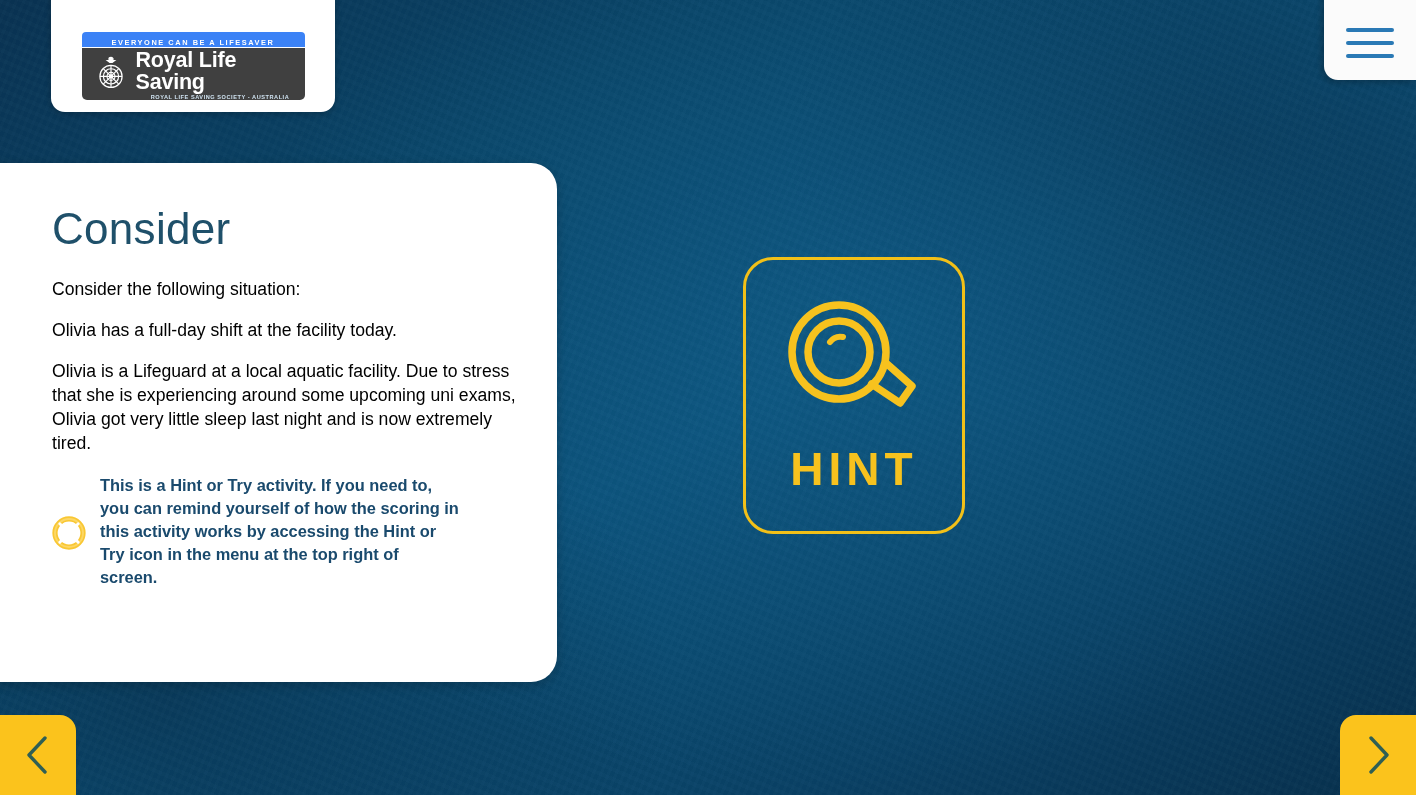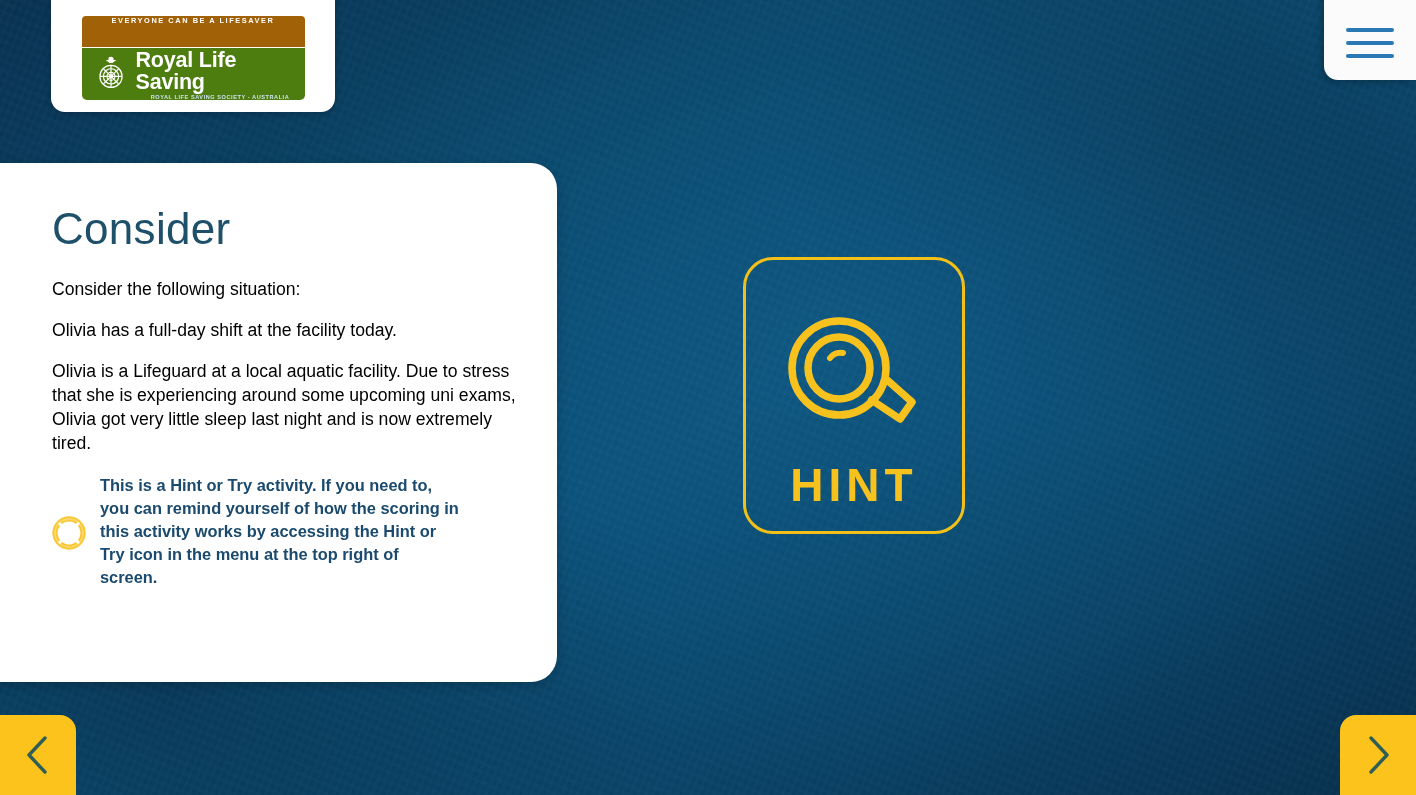--- a/index.html
+++ b/index.html
@@ -35,31 +35,31 @@
     position:absolute; left:51px; top:-20px;
     width:284px; height:132px;
     background:#ffffff;
     border-radius:0 0 14px 14px;
     box-shadow:0 2px 7px rgba(0,0,0,.22);
     display:flex; align-items:flex-end; justify-content:center;
     padding-bottom:12px;
   }
   .logo-inner { width:223px; }
   .logo-top {
-    background:#a16207;
+    background:#3b82f6;
     border-radius:4px 4px 0 0;
-    height:31px;
-    display:flex; align-items:flex-start; justify-content:center;
+    height:15px;
+    display:flex; align-items:flex-end; justify-content:center;
   }
   .logo-top span {
     color:#ffffff; font-size:7.4px; font-weight:bold;
     letter-spacing:1.55px;
   }
   .logo-main {
-    background:#4d7c0f;
+    background:#404040;
     border-radius:0 0 5px 5px;
     height:52px;
     margin-top:1.5px;
     display:flex; align-items:center; padding-left:10px;
     position:relative;
   }
   .logo-crest { width:38px; height:38px; flex:0 0 38px; }
   .logo-words { margin-left:6px; }
   .logo-words .big {
     display:block; color:#ffffff; font-size:21.5px; font-weight:bold;
@@ -128,21 +128,21 @@
   .ht-wrap {
     position:absolute; left:743px; top:257px;
     display:flex; gap:52px;
   }
   .ht-card {
     width:222px; height:277px;
     border:3px solid #f2c018;
     border-radius:30px;
     display:flex; flex-direction:column;
     align-items:center; justify-content:flex-start;
-    padding-top:48px;
+    padding-top:32px;
     cursor:pointer;
     background:transparent;
   }
   .ht-icon { height:150px; display:flex; align-items:center; justify-content:center; }
   .ht-label {
     color:#f7c21e;
     font-size:46px;
     font-weight:bold;
     letter-spacing:5px;
     line-height:1;

